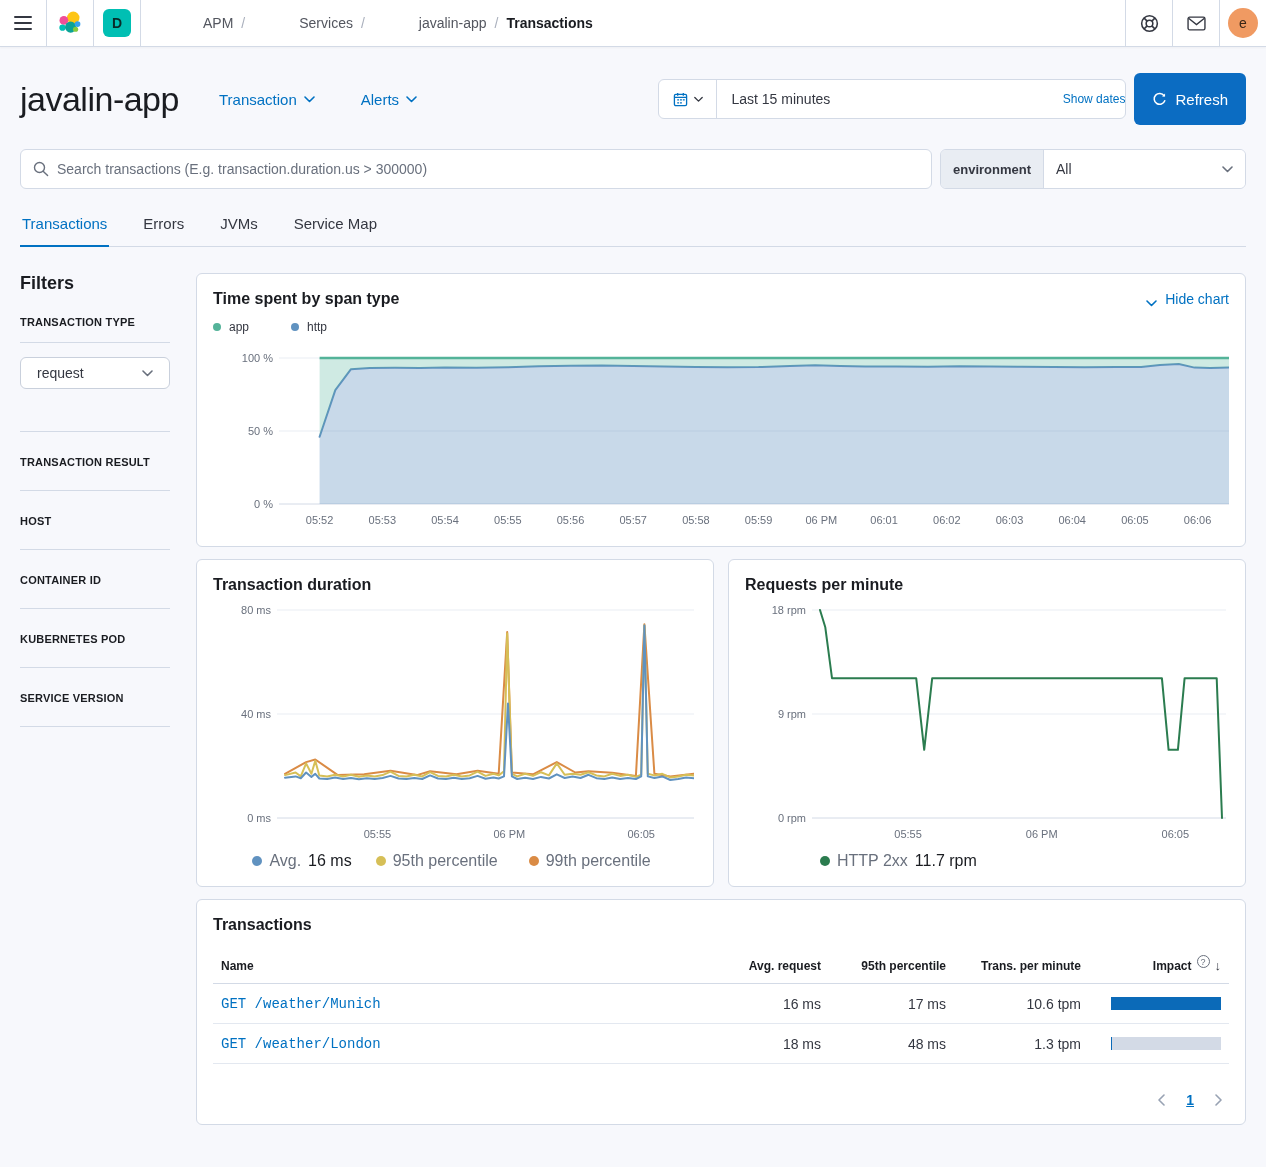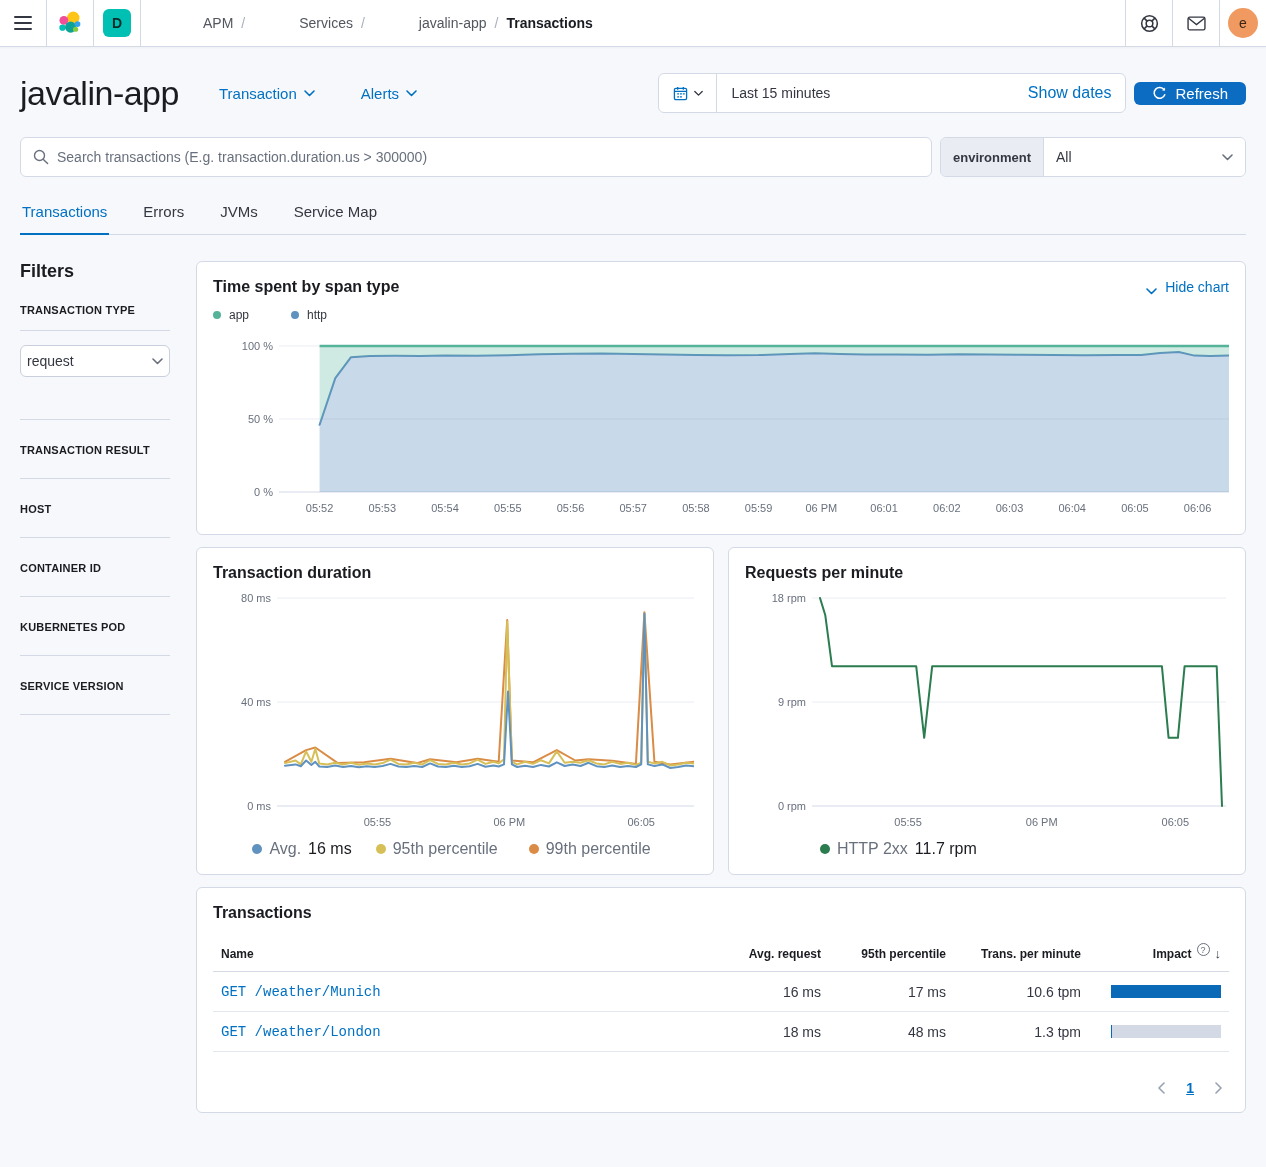--- a/index.html
+++ b/index.html
@@ -38,23 +38,23 @@
   .hdr-link { display:flex; align-items:center; gap:7px; color:#0071c2; font-size:15px; font-weight:500; margin-right:46px; cursor:pointer; }
   .chev { width:11px; height:7px; }
   .chev path { stroke: currentColor; stroke-width:1.6; fill:none; stroke-linecap:round; stroke-linejoin:round; }
   .hdr-spacer { flex:1; }
   .datepicker {
     display:flex; align-items:center; height:40px; width:468px;
     background:#fff; border:1px solid #d3dae6; border-radius:6px; overflow:hidden;
   }
   .dp-cal { display:flex; align-items:center; justify-content:center; gap:6px; width:58px; height:100%; border-right:1px solid #d3dae6; cursor:pointer; color:#343741; }
   .dp-value { flex:1; padding:0 14px; font-size:14px; color:#343741; cursor:pointer; }
-  .dp-showdates { padding-right:14px; color:#0071c2; font-size:16px; font-weight:500; cursor:pointer; white-space:nowrap; }
+  .dp-showdates { color:#0071c2; font-size:12px; font-weight:500; cursor:pointer; white-space:nowrap; }
   .btn-refresh {
-    margin-left:8px; height:23px; padding:0 18px; background:#0b6cc2; color:#fff;
+    margin-left:8px; height:52px; padding:0 18px; background:#0b6cc2; color:#fff;
     border:none; border-radius:6px; font-size:15px; font-weight:500; display:flex; align-items:center; gap:8px; cursor:pointer;
     font-family: inherit;
   }
   
   .search-row { display:flex; gap:8px; margin:24px 20px 0 20px; }
   .search-box {
     flex:1; height:40px; background:#fff; border:1px solid #d3dae6; border-radius:6px;
     display:flex; align-items:center; padding:0 12px;
   }
   .search-box input {
@@ -71,21 +71,21 @@
   .tab { padding:12px 2px 13px 2px; font-size:15px; font-weight:500; color:#343741; cursor:pointer; }
   .tab.active { color:#0071c2; border-bottom:2px solid #0071c2; margin-bottom:-1px; }
   
   .content { display:flex; padding:26px 20px 40px 20px; gap:26px; }
   .sidebar { width:150px; flex-shrink:0; }
   .filters-title { font-size:18px; font-weight:600; color:#1a1c21; margin-bottom:22px; }
   .filter-label { font-size:11px; font-weight:700; color:#1a1c21; letter-spacing:.2px; }
   .sidebar hr { border:none; border-top:1px solid #d3dae6; margin:14px 0; }
   .type-select {
     height:32px; background:#fff; border:1px solid #c9d0dc; border-radius:6px;
-    display:flex; align-items:center; justify-content:space-between; padding:0 6px; font-size:14px; color:#343741; cursor:pointer;
+    display:flex; align-items:center; justify-content:space-between; padding:0 16px; font-size:14px; color:#343741; cursor:pointer;
   }
   .type-select .chev { color:#69707D; }
   .filter-secs { margin-top:42px; border-top:1px solid #d3dae6; }
   .filter-sec { padding:20px 0; border-bottom:1px solid #d3dae6; cursor:pointer; }
   
   .main { flex:1; display:flex; flex-direction:column; gap:12px; }
   .card { background:#fff; border:1px solid #d3dae6; border-radius:6px; padding:16px; }
   .card-title { font-size:16px; font-weight:600; color:#1a1c21; }
   .card-hdr { display:flex; align-items:center; justify-content:space-between; }
   .hide-chart { display:flex; align-items:flex-end; gap:8px; color:#0071c2; font-size:14px; cursor:pointer; }

